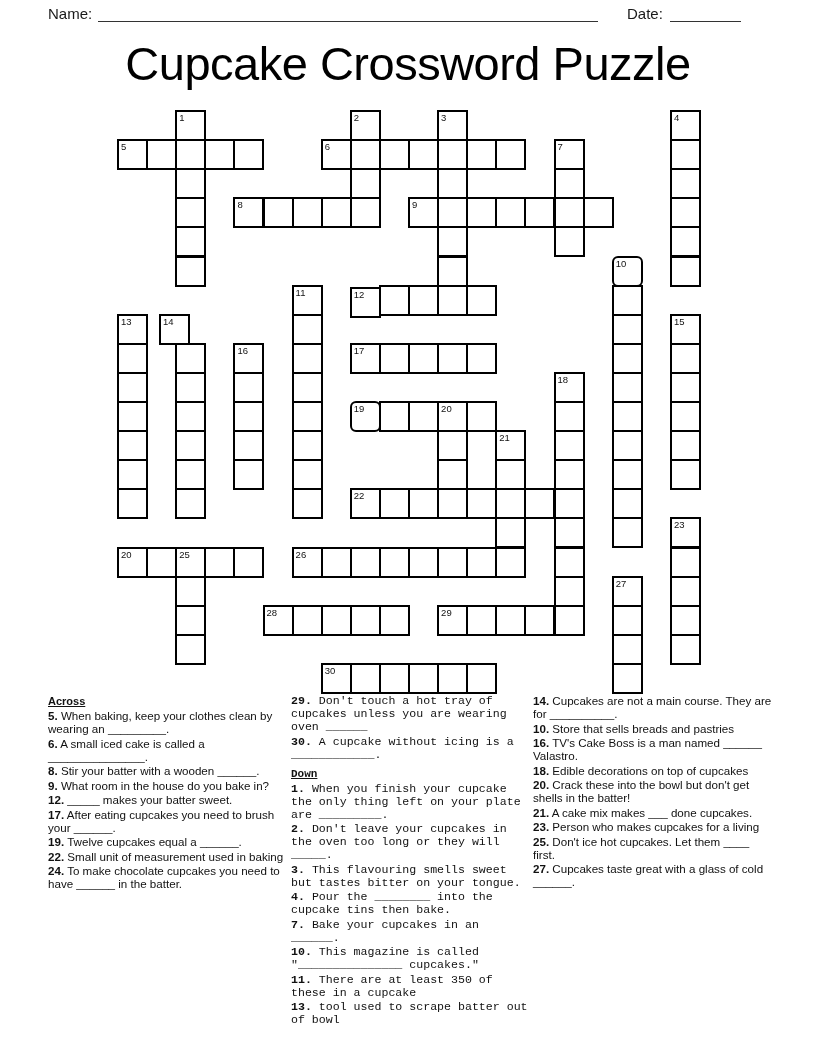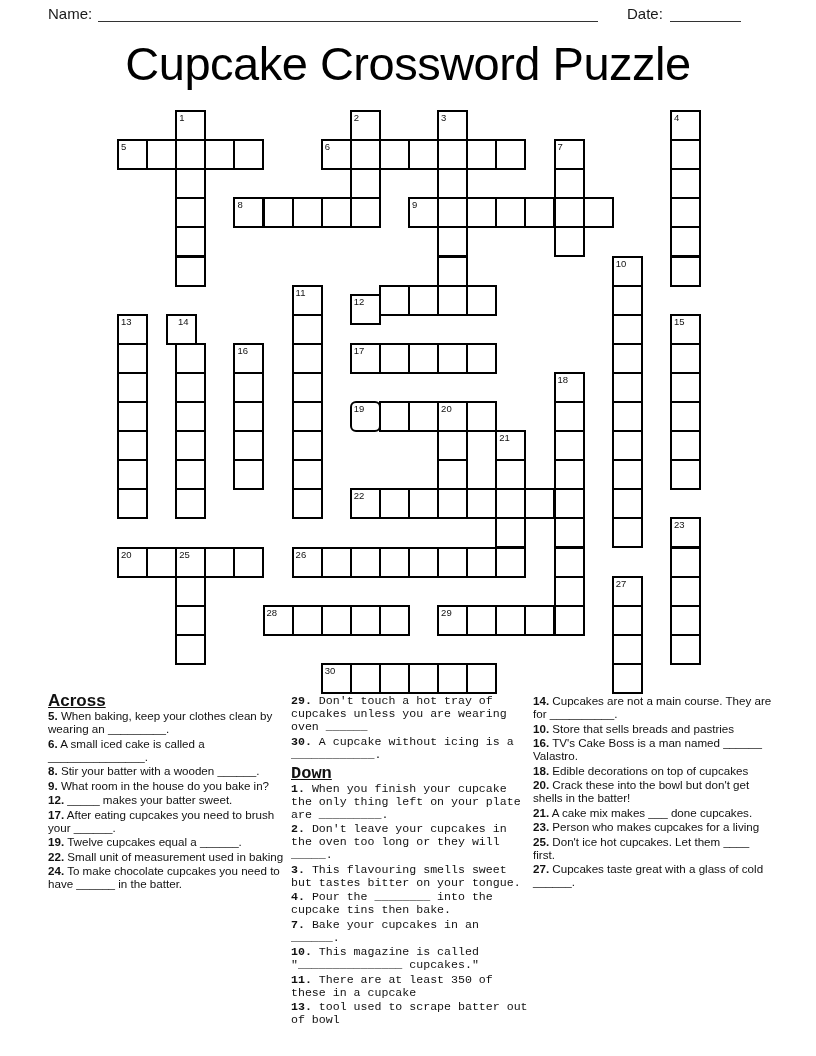--- a/index.html
+++ b/index.html
@@ -27,21 +27,21 @@
     padding:1px 0 0 2px;color:#111;
   }
   
   .clue-col{position:absolute;top:694px;font-size:11.6px;line-height:13px;color:#111;}
   #col1{left:48px;width:244px;}
   #col2{left:291px;width:240px;font-family:Liberation Mono, monospace;}
   #col3{left:533px;width:240px;}
   .clue{margin:0 0 1.5px 0;}
   .clue b{font-weight:bold;}
   .clue-head{margin:0 0 1px 0;}
-  .clue-head .hu{font-weight:bold;font-size:17px;text-decoration:underline;}
+  .clue-head .hu{font-weight:bold;font-size:11px;text-decoration:underline;}
   .down-head{margin-top:6px;}
 </style>
 </head>
 <body>
 
 <span class="hdr-label" style="left:48px">Name:</span>
 <span class="fill-line" style="left:98px;width:500px"></span>
 <span class="hdr-label" style="left:627px">Date:</span>
 <span class="fill-line" style="left:670px;width:71px"></span>
 
@@ -104,21 +104,21 @@
     <div class="cell" style="left: 145.5px; top: 87.3px;"></div>
     <div class="cell" style="left: 174.6px; top: 87.3px;"></div>
     <div class="cell" style="left: 203.7px; top: 87.3px;"></div>
     <div class="cell" style="left: 291px; top: 87.3px;">
       <span class="cellnum">9</span>
     </div>
     <div class="cell" style="left: 349.2px; top: 87.3px;"></div>
     <div class="cell" style="left: 378.3px; top: 87.3px;"></div>
     <div class="cell" style="left: 407.4px; top: 87.3px;"></div>
     <div class="cell" style="left: 465.6px; top: 87.3px;"></div>
-    <div class="cell" style="left: 494.7px; top: 145.5px;">
+    <div class="cell" style="left: 494.7px; top: 145.5px; border-radius: 6px;">
       <span class="cellnum">10</span>
     </div>
     <div class="cell" style="left: 494.7px; top: 174.6px;"></div>
     <div class="cell" style="left: 494.7px; top: 203.7px;"></div>
     <div class="cell" style="left: 494.7px; top: 232.8px;"></div>
     <div class="cell" style="left: 494.7px; top: 261.9px;"></div>
     <div class="cell" style="left: 494.7px; top: 291px;"></div>
     <div class="cell" style="left: 494.7px; top: 320.1px;"></div>
     <div class="cell" style="left: 494.7px; top: 349.2px;"></div>
     <div class="cell" style="left: 494.7px; top: 378.3px;"></div>
@@ -126,36 +126,36 @@
     <div class="cell" style="left: 174.6px; top: 174.6px;">
       <span class="cellnum">11</span>
     </div>
     <div class="cell" style="left: 174.6px; top: 203.7px;"></div>
     <div class="cell" style="left: 174.6px; top: 232.8px;"></div>
     <div class="cell" style="left: 174.6px; top: 261.9px;"></div>
     <div class="cell" style="left: 174.6px; top: 291px;"></div>
     <div class="cell" style="left: 174.6px; top: 320.1px;"></div>
     <div class="cell" style="left: 174.6px; top: 349.2px;"></div>
     <div class="cell" style="left: 174.6px; top: 378.3px;"></div>
-    <div class="cell" style="left: 232.8px; top: 184px;">
+    <div class="cell" style="left: 232.8px; top: 177px;">
       <span class="cellnum">12</span>
     </div>
     <div class="cell" style="left: 261.9px; top: 174.6px;"></div>
     <div class="cell" style="left: 291px; top: 174.6px;"></div>
     <div class="cell" style="left: 349.2px; top: 174.6px;"></div>
     <div class="cell" style="left: 0px; top: 203.7px;">
       <span class="cellnum">13</span>
     </div>
     <div class="cell" style="left: 0px; top: 232.8px;"></div>
     <div class="cell" style="left: 0px; top: 261.9px;"></div>
     <div class="cell" style="left: 0px; top: 291px;"></div>
     <div class="cell" style="left: 0px; top: 320.1px;"></div>
     <div class="cell" style="left: 0px; top: 349.2px;"></div>
     <div class="cell" style="left: 0px; top: 378.3px;"></div>
-    <div class="cell" style="left: 49px; top: 203.7px; padding-left: 8px;">
+    <div class="cell" style="left: 42px; top: 203.7px;">
       <span class="cellnum">14</span>
     </div>
     <div class="cell" style="left: 58.2px; top: 232.8px;"></div>
     <div class="cell" style="left: 58.2px; top: 261.9px;"></div>
     <div class="cell" style="left: 58.2px; top: 291px;"></div>
     <div class="cell" style="left: 58.2px; top: 320.1px;"></div>
     <div class="cell" style="left: 58.2px; top: 349.2px;"></div>
     <div class="cell" style="left: 58.2px; top: 378.3px;"></div>
     <div class="cell" style="left: 552.9px; top: 203.7px;">
       <span class="cellnum">15</span>

